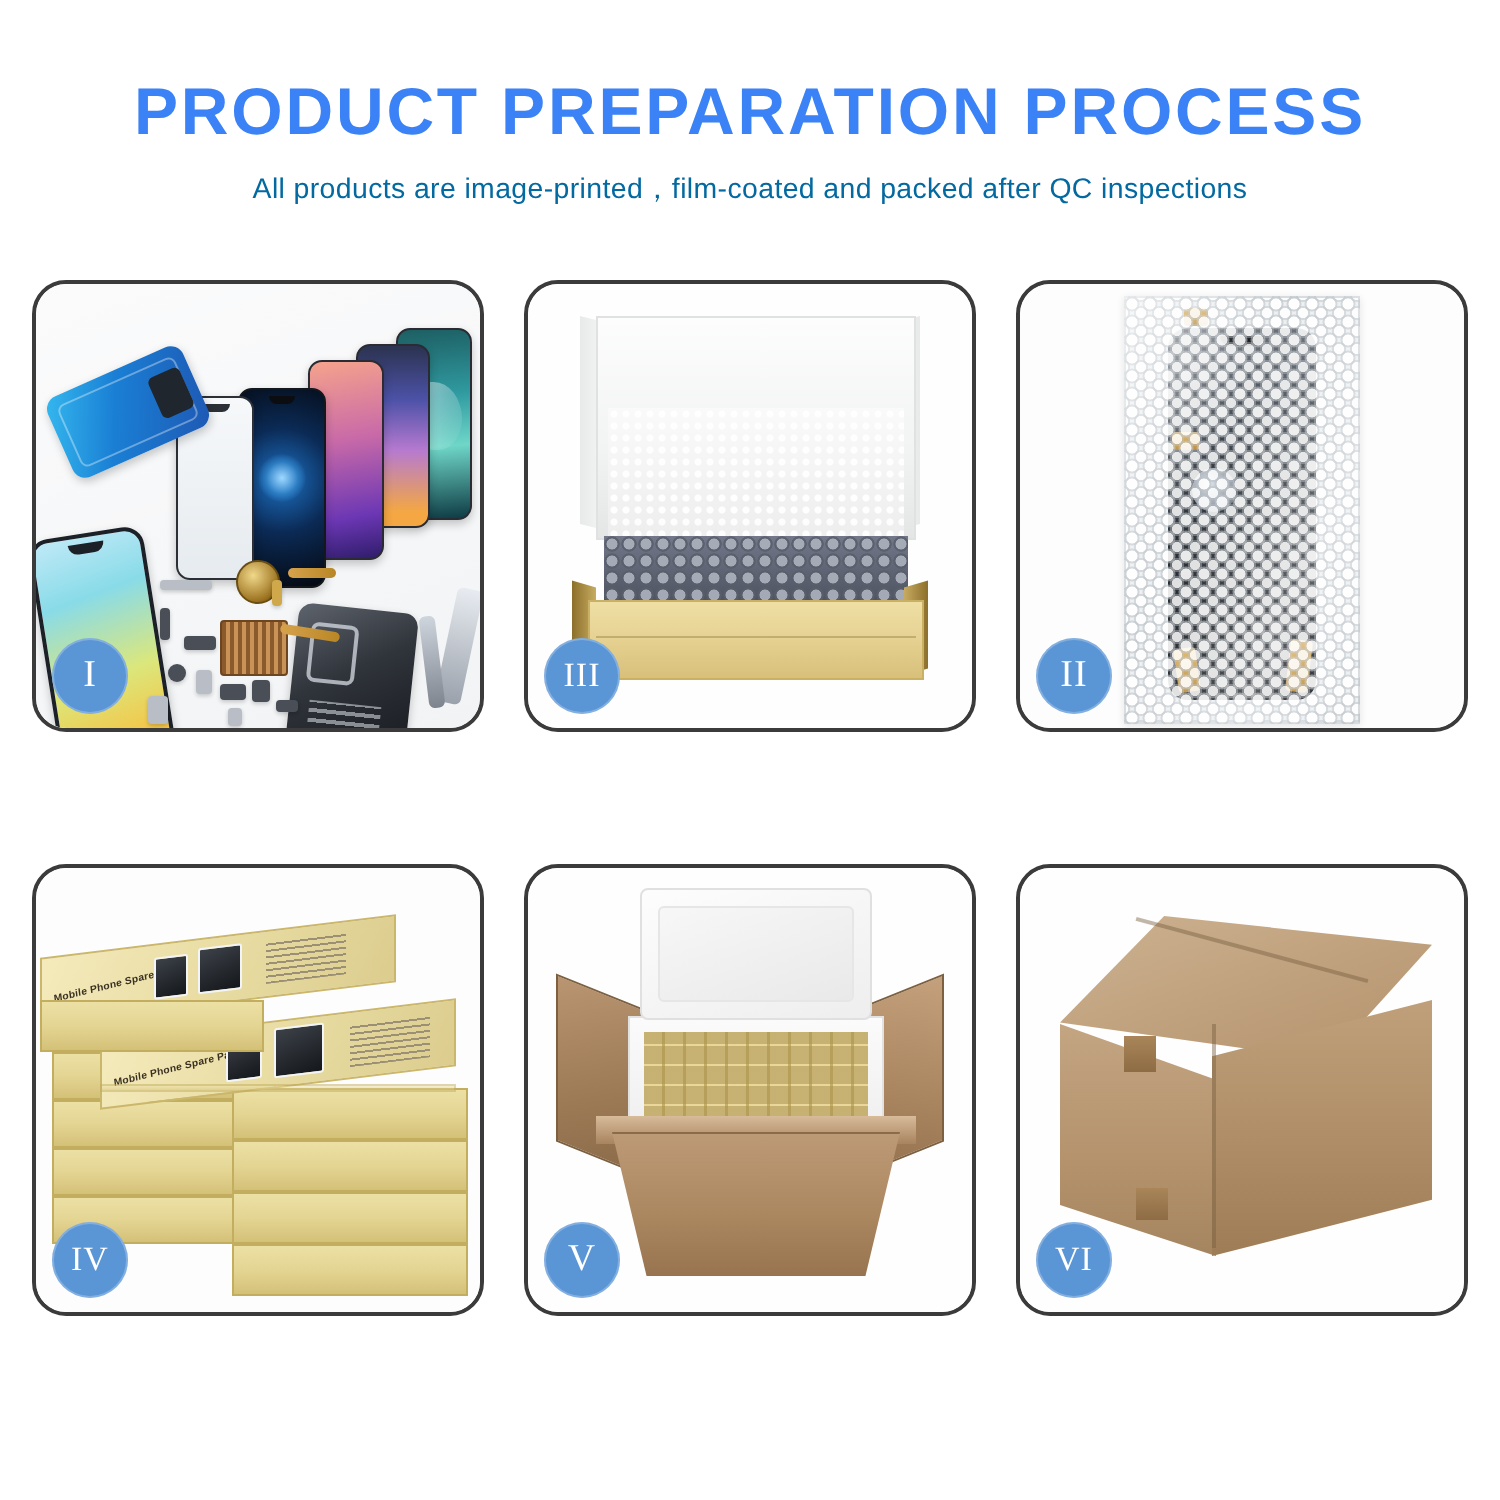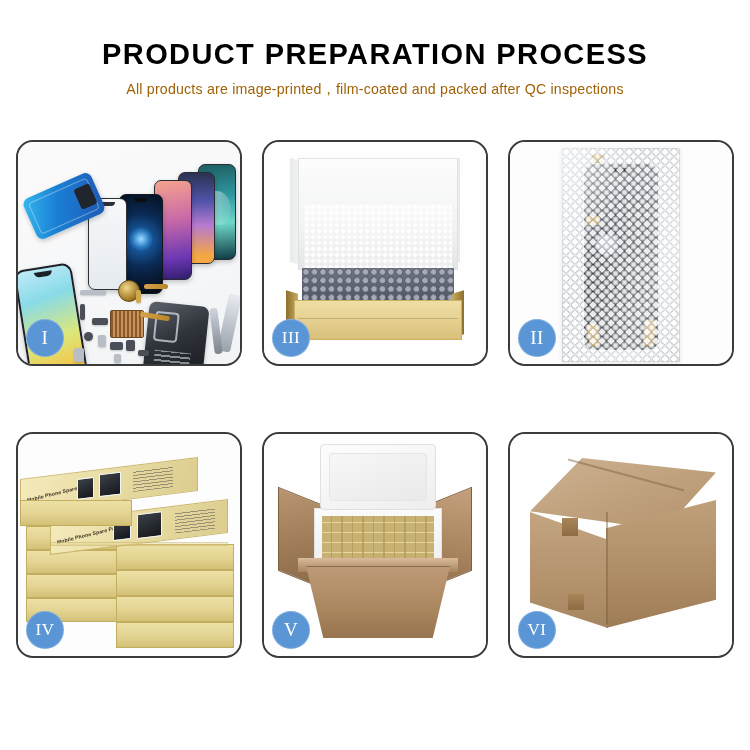--- a/index.html
+++ b/index.html
@@ -8,32 +8,32 @@
     background:#ffffff;
     font-family:"Liberation Sans", sans-serif;
     color:#1a1a1a;
     overflow:hidden;
   }
   .page { position:relative; width:750px; height:750px; background:#fff; }
 
   
   .header { padding-top:38px; text-align:center; }
   .title {
-    font-size:29px;
+    font-size:33px;
     font-weight:700;
     letter-spacing:1.4px;
-    color:#000000;
+    color:#3b82f6;
     line-height:1.12;
     white-space:nowrap;
   }
   .subtitle {
     margin-top:10px;
     font-size:14.2px;
     font-weight:400;
-    color:#a16207;
+    color:#0369a1;
     letter-spacing:.2px;
     white-space:nowrap;
   }
 
   
   .grid {
     position:absolute;
     left:16px; top:140px;
     width:718px; height:552px;
     display:grid;

